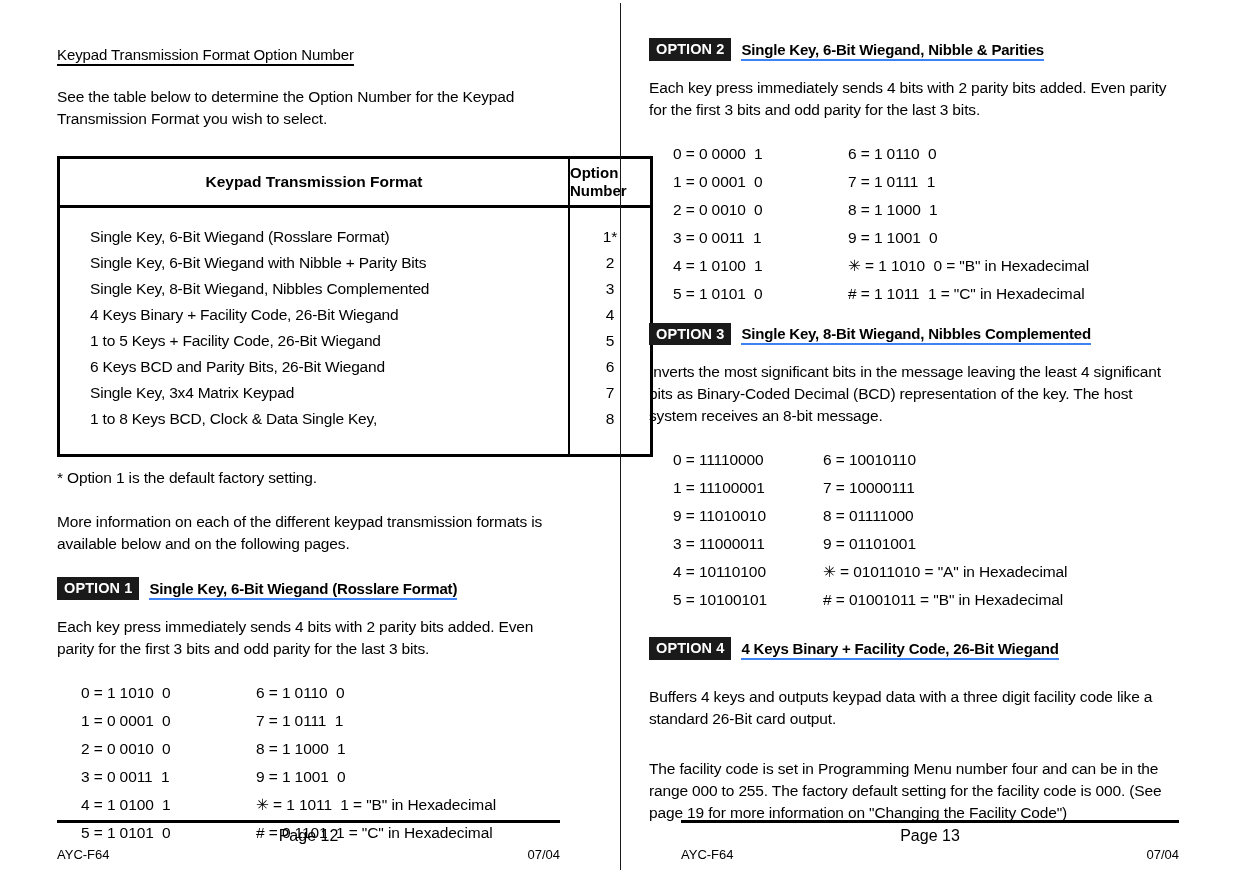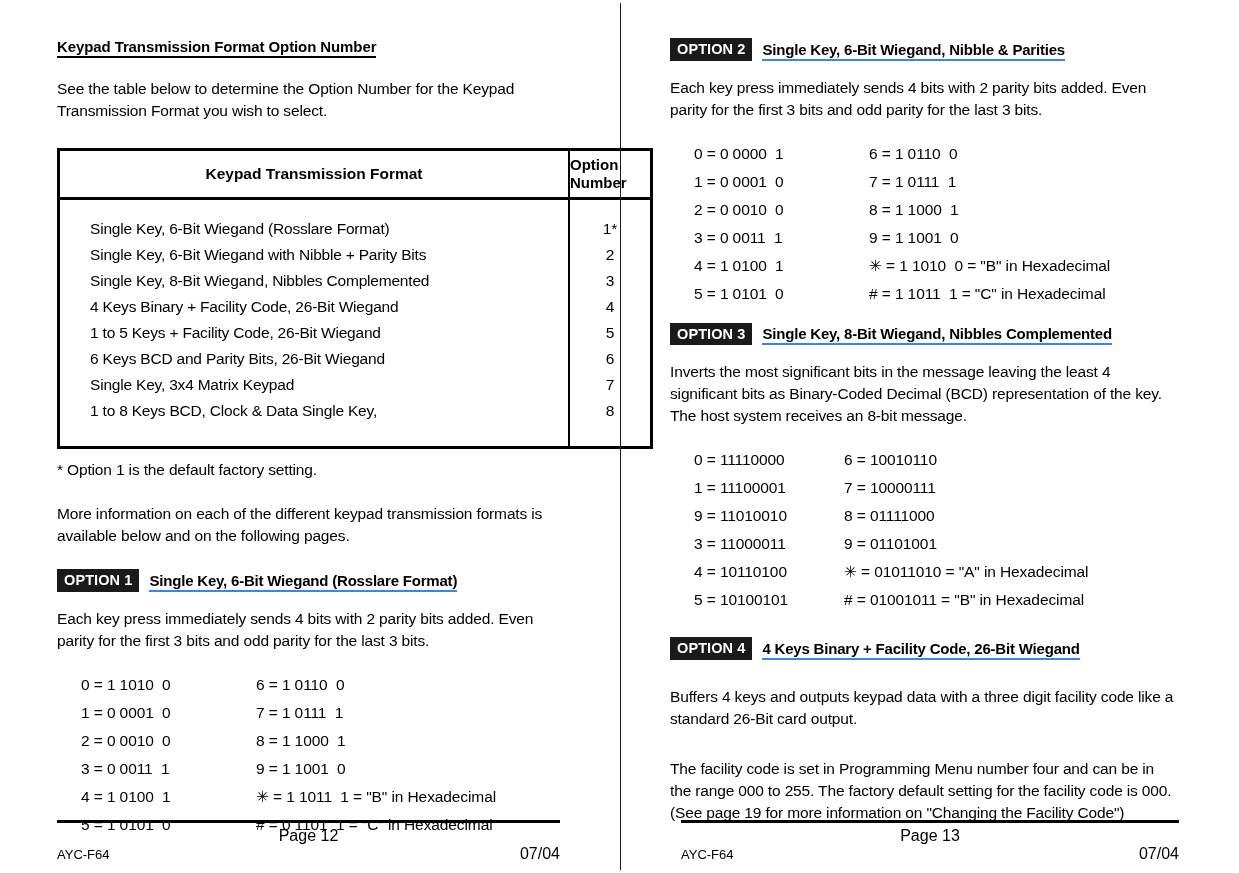--- a/index.html
+++ b/index.html
@@ -20,36 +20,36 @@
     position: absolute;
     inset: 0;
     display: flex;
   }
   .page {
     position: relative;
     box-sizing: border-box;
     height: 873px;
   }
   .page-left  { width: 620px; padding: 38px 60px 0 57px; }
-  .page-right { width: 713px; padding: 38px 60px 0 50px; }
+  .page-right { width: 713px; padding: 38px 60px 0 29px; }
 
   .gutter {
     position: absolute;
     left: 620px;
     top: 3px;
     width: 1px;
     height: 867px;
     background: #1a1a1a;
   }
 
   
   h1.section-title {
     font-size: 15px;
-    font-weight: bold;
-    margin: 0 0 20px 0;
+    font-weight: normal;
+    margin: 8px 0 20px 0;
     padding: 0 0 1px 0;
     display: inline-block;
     border-bottom: 2px solid #000;
     letter-spacing: -0.1px;
   }
   p.body-text {
     font-size: 15.5px;
     line-height: 22px;
     margin: 0 0 14px 0;
     letter-spacing: -0.15px;
@@ -167,21 +167,21 @@
     border-top: 3px solid #000;
     margin-bottom: 4px;
   }
   .footer-row {
     display: flex;
     align-items: baseline;
     position: relative;
     height: 18px;
   }
   .footer-left  { font-size: 13px; margin-top: 20px; }
-  .footer-right { font-size: 16px; margin-left: auto; }
+  .footer-right { font-size: 13px; margin-left: auto; }
   .footer-center {
     position: absolute;
     left: 0; right: 0;
     text-align: center;
     font-size: 16px;
   }
 </style>
 </head>
 <body>
 

